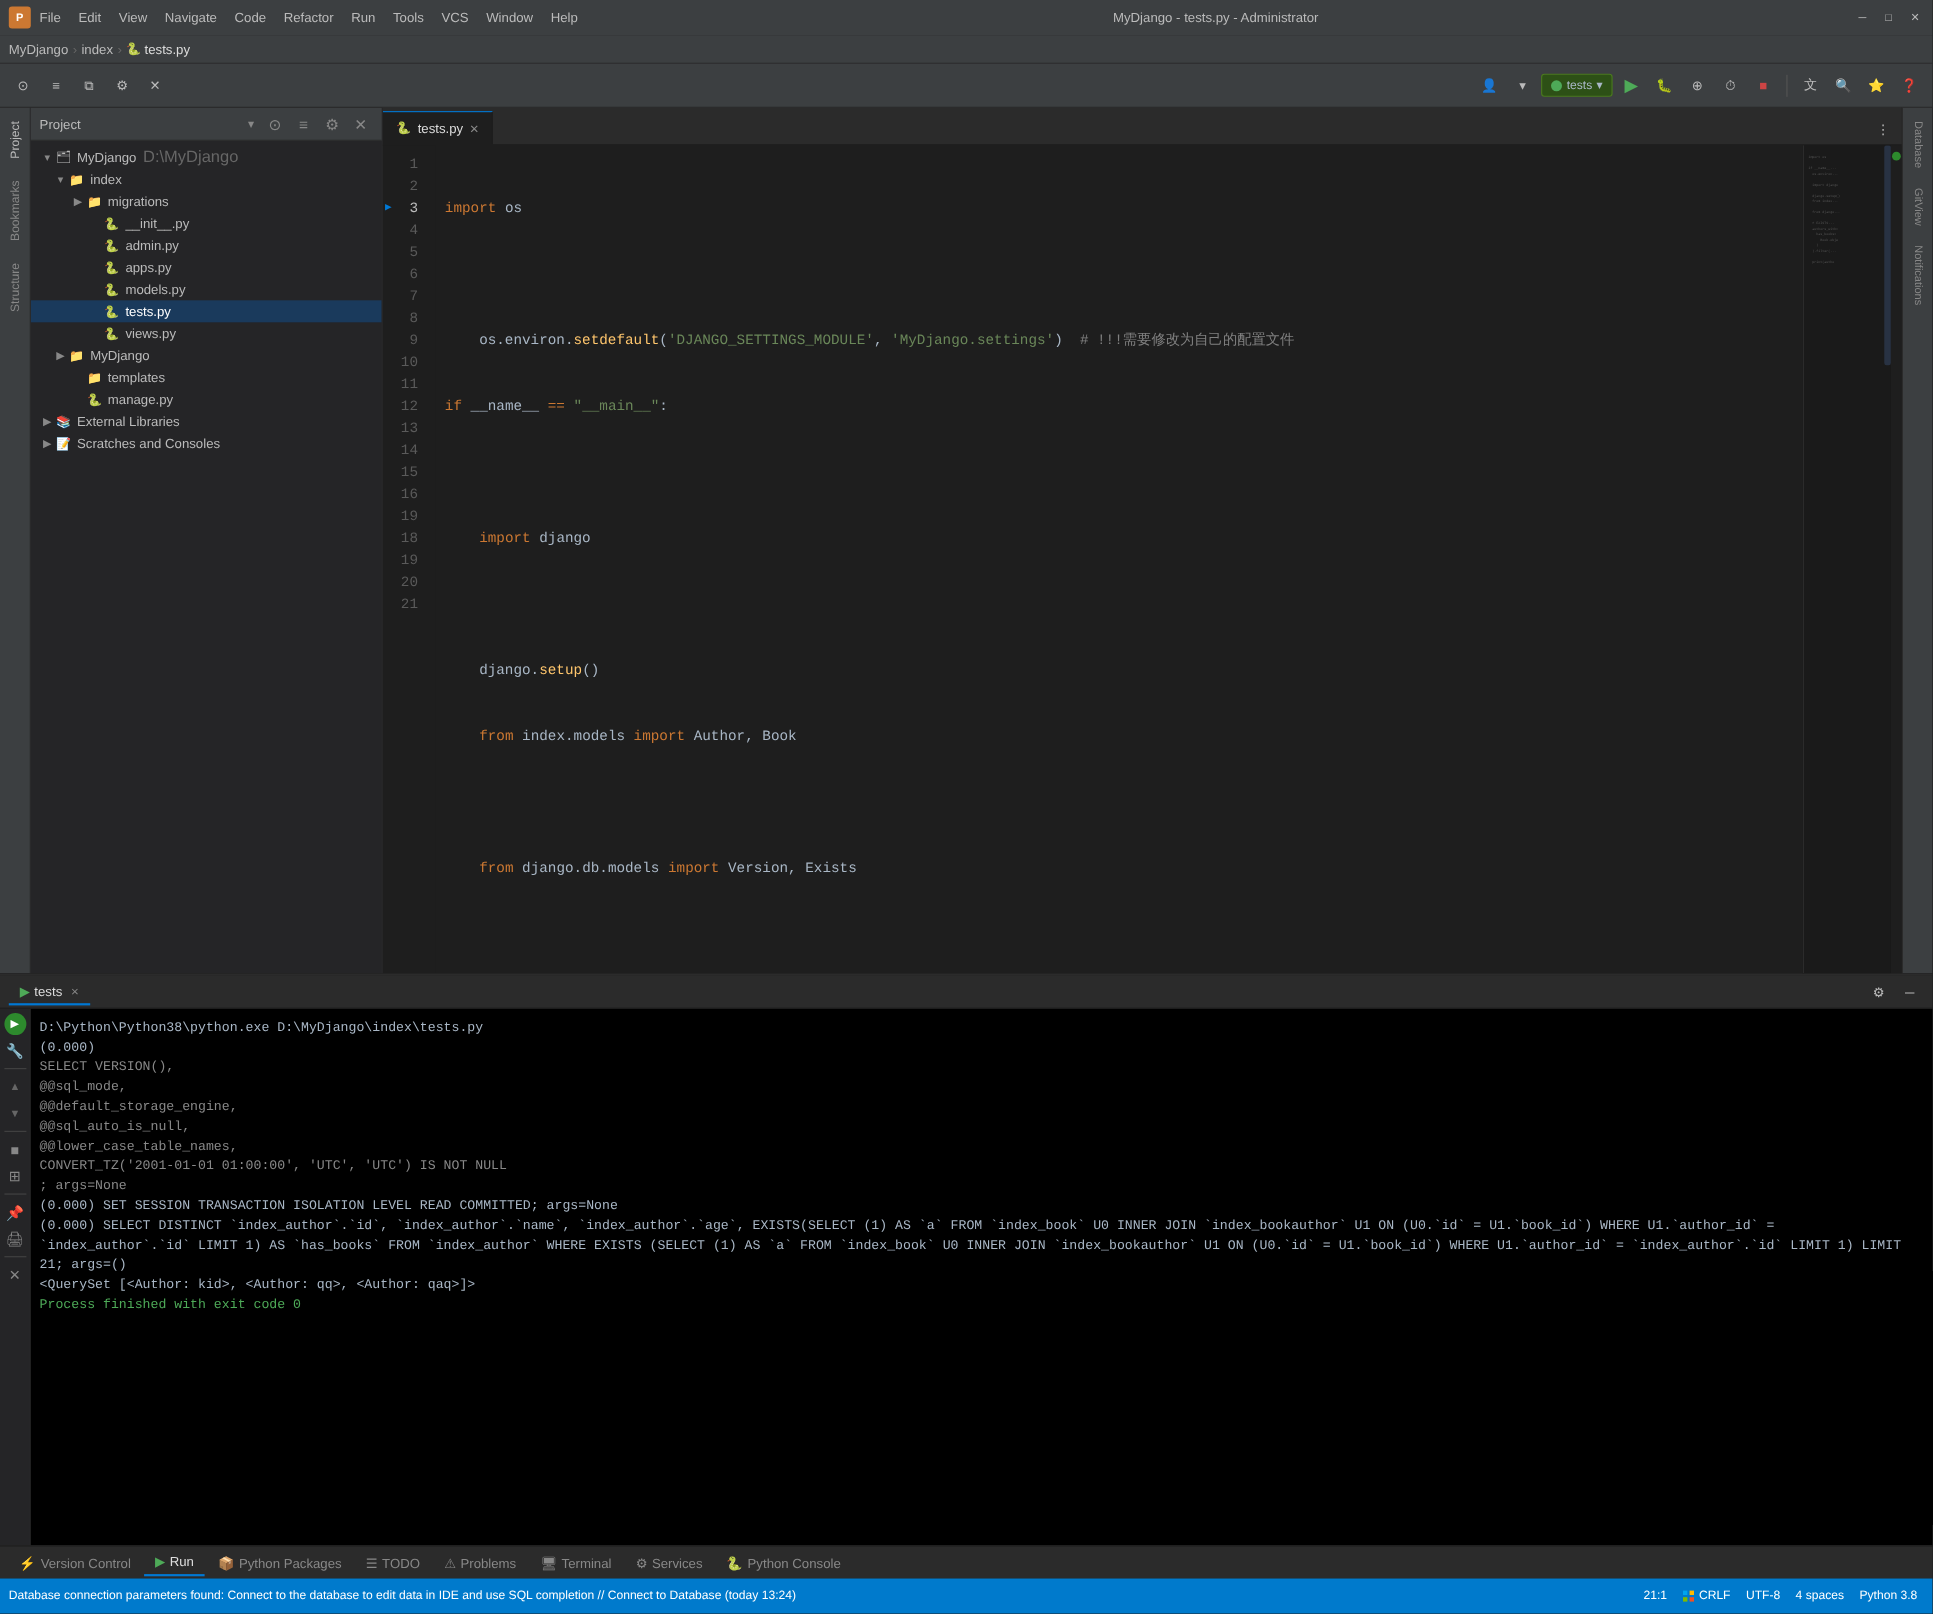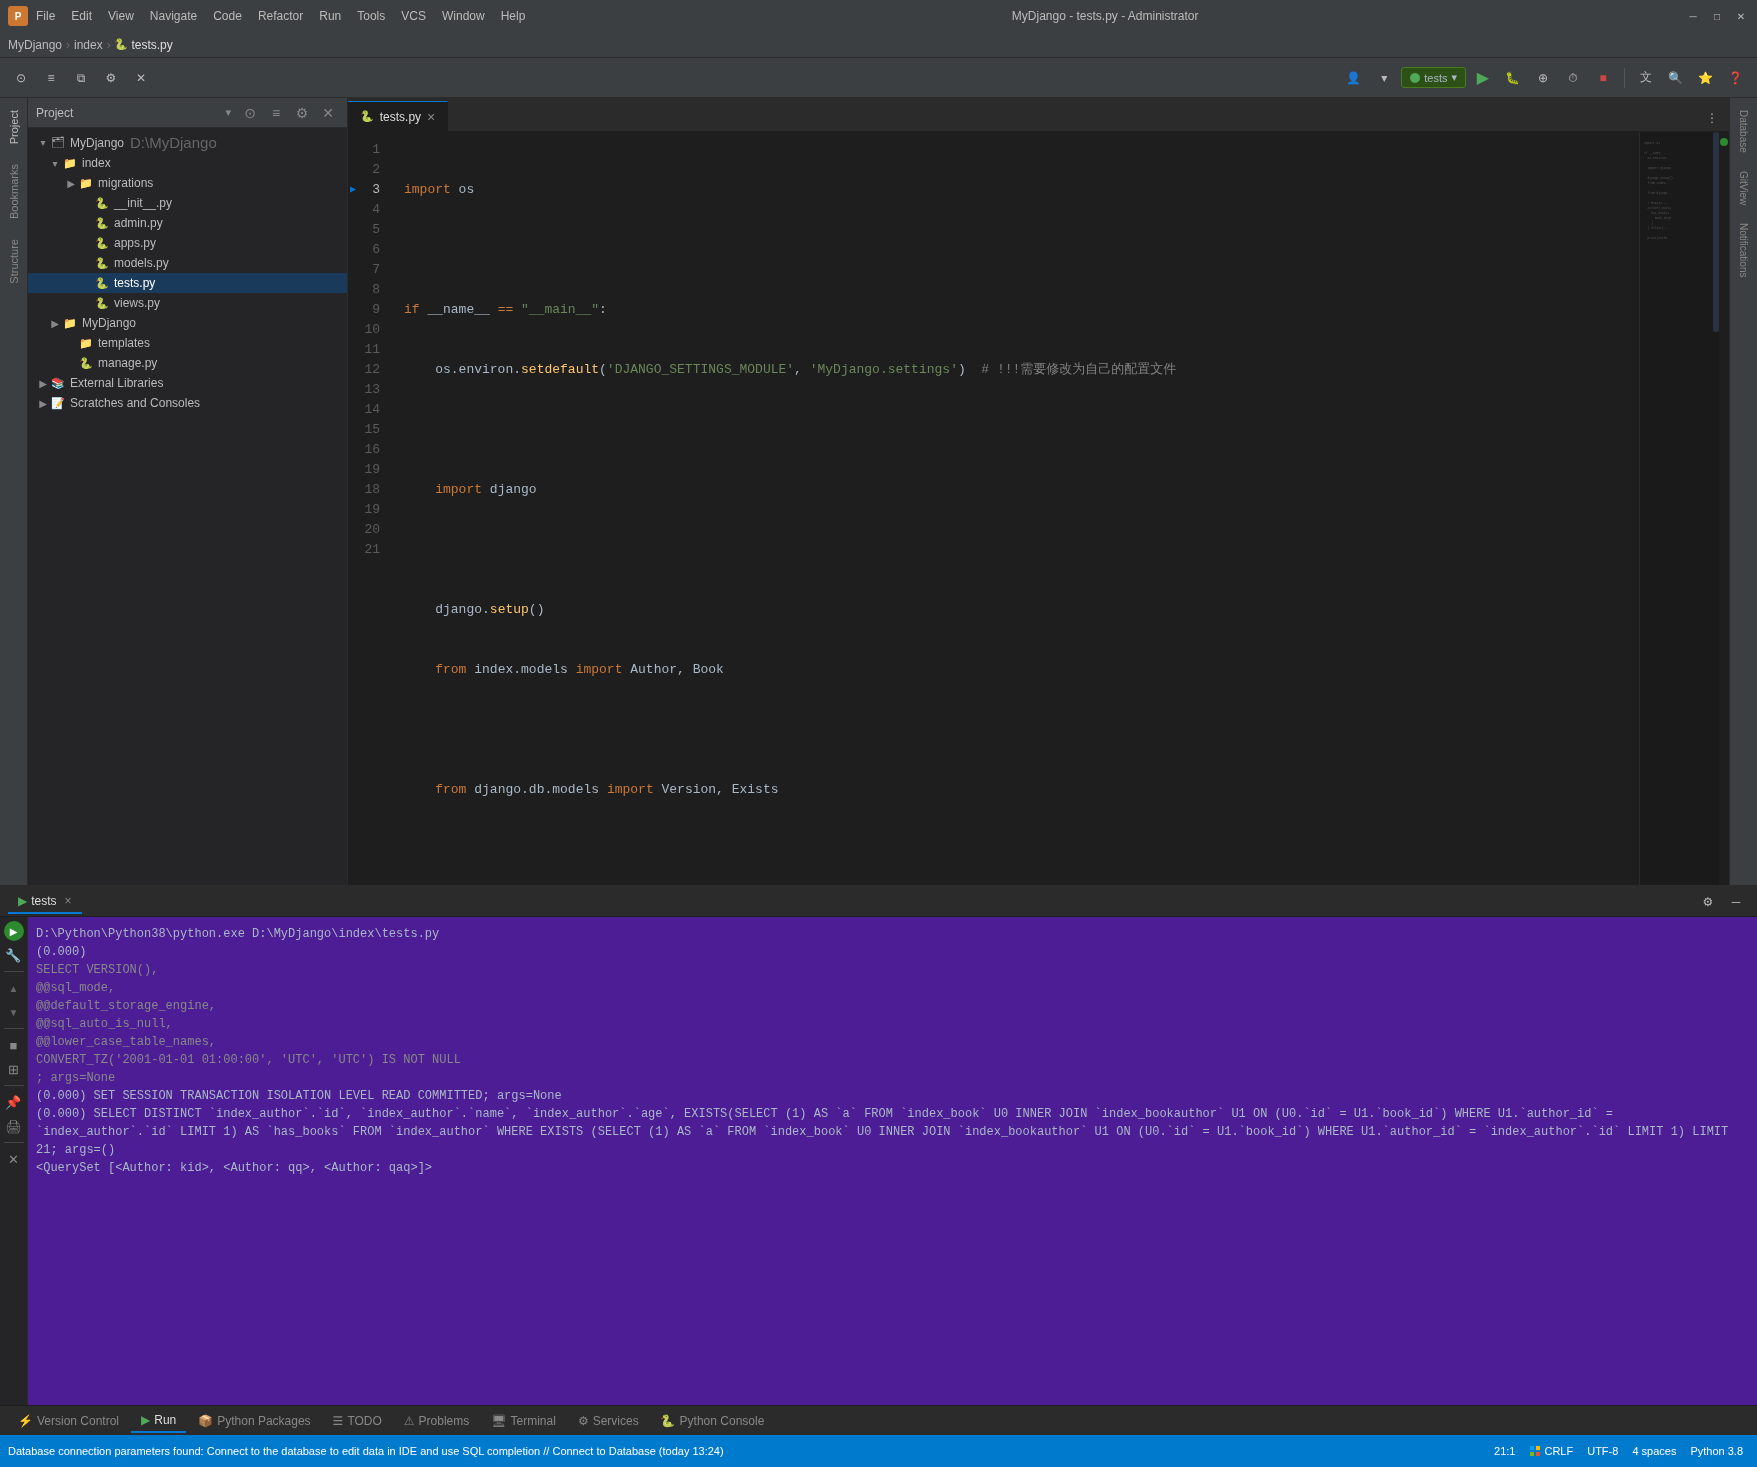--- a/index.html
+++ b/index.html
@@ -72,21 +72,21 @@
     
     
     .bottom-panel { height: 520px; background: #1e1e1e; border-top: 2px solid #2b2b2b; display: flex; flex-direction: column; flex-shrink: 0; }
     .bottom-tabs { height: 30px; background: #2b2b2b; display: flex; align-items: center; padding: 0 8px; gap: 2px; border-bottom: 1px solid #1e1e1e; }
     .bottom-tab { padding: 4px 10px; font-size: 12px; color: #888; cursor: pointer; display: flex; align-items: center; gap: 4px; }
     .bottom-tab.active { color: #ddd; border-bottom: 2px solid #0078d4; }
     .bottom-content { flex: 1; overflow: hidden; display: flex; }
     .bottom-left-bar { width: 28px; background: #252527; display: flex; flex-direction: column; align-items: center; padding: 4px 0; gap: 4px; border-right: 1px solid #2b2b2b; }
     .run-btn { width: 20px; height: 20px; border-radius: 50%; background: #2d8a2d; display: flex; align-items: center; justify-content: center; cursor: pointer; font-size: 10px; color: white; }
     .tool-icon { width: 20px; height: 20px; display: flex; align-items: center; justify-content: center; cursor: pointer; color: #888; font-size: 13px; }
-    .console-output { flex: 1; background: #4c1d95; padding: 8px; font-family: 'Consolas', 'Courier New', monospace; font-size: 12px; overflow-y: auto; color: #a9b7c6; line-height: 18px; }
+    .console-output { flex: 1; background: #000000; padding: 8px; font-family: 'Consolas', 'Courier New', monospace; font-size: 12px; overflow-y: auto; color: #a9b7c6; line-height: 18px; }
     .console-path { color: #a9b7c6; }
     .console-success { color: #4eaa58; }
     
     
     .status-bar { height: 32px; background: #007acc; display: flex; align-items: center; padding: 0 8px; gap: 4px; font-size: 11px; color: white; flex-shrink: 0; }
     .status-item { padding: 0 6px; cursor: pointer; display: flex; align-items: center; gap: 3px; white-space: nowrap; text-align: center; }
     .status-right { margin-left: auto; display: flex; gap: 2px; }
     
     
     .bottom-toolbar-strip { height: 30px; background: #2b2b2b; display: flex; align-items: center; padding: 0 8px; gap: 2px; border-top: 1px solid #1e1e1e; }
@@ -322,22 +322,22 @@
         <div class="line-num">16</div>
         <div class="line-num">19</div>
         <div class="line-num">18</div>
         <div class="line-num">19</div>
         <div class="line-num">20</div>
         <div class="line-num">21</div>
       </div>
       <div class="code-content">
         <div class="code-line"><span class="kw">import</span><span class="plain"> os</span></div>
         <div class="code-line"></div>
+        <div class="code-line"><span class="plain">    os.environ.</span><span class="fn">setdefault</span><span class="plain">(</span><span class="str">'DJANGO_SETTINGS_MODULE'</span><span class="plain">, </span><span class="str">'MyDjango.settings'</span><span class="plain">)  </span><span class="cm"># !!!需要修改为自己的配置文件</span></div>
         <div class="code-line"><span class="kw">if</span><span class="plain"> __name__ </span><span class="op">==</span><span class="plain"> </span><span class="str">"__main__"</span><span class="plain">:</span></div>
-        <div class="code-line"><span class="plain">    os.environ.</span><span class="fn">setdefault</span><span class="plain">(</span><span class="str">'DJANGO_SETTINGS_MODULE'</span><span class="plain">, </span><span class="str">'MyDjango.settings'</span><span class="plain">)  </span><span class="cm"># !!!需要修改为自己的配置文件</span></div>
         <div class="code-line"></div>
         <div class="code-line"><span class="plain">    </span><span class="kw">import</span><span class="plain"> django</span></div>
         <div class="code-line"></div>
         <div class="code-line"><span class="plain">    django.</span><span class="fn">setup</span><span class="plain">()</span></div>
         <div class="code-line"><span class="plain">    </span><span class="kw">from</span><span class="plain"> index.models </span><span class="kw">import</span><span class="plain"> Author, Book</span></div>
         <div class="code-line"></div>
         <div class="code-line"><span class="plain">    </span><span class="kw">from</span><span class="plain"> django.db.models </span><span class="kw">import</span><span class="plain"> Version, Exists</span></div>
         <div class="code-line"></div>
         
         
@@ -426,20 +426,21 @@
       <div style="color:#888;">            @@default_storage_engine,</div>
       <div style="color:#888;">            @@sql_auto_is_null,</div>
       <div style="color:#888;">            @@lower_case_table_names,</div>
       <div style="color:#888;">            CONVERT_TZ('2001-01-01 01:00:00', 'UTC', 'UTC') IS NOT NULL</div>
       <div style="color:#888;">        ; args=None</div>
       <div>(0.000) SET SESSION TRANSACTION ISOLATION LEVEL READ COMMITTED; args=None</div>
       <div style="word-wrap:break-word; white-space:normal;">(0.000) SELECT DISTINCT `index_author`.`id`, `index_author`.`name`, `index_author`.`age`, EXISTS(SELECT (1) AS `a` FROM `index_book` U0 INNER JOIN
  `index_bookauthor` U1 ON (U0.`id` = U1.`book_id`) WHERE U1.`author_id` = `index_author`.`id` LIMIT 1) AS `has_books` FROM `index_author` WHERE EXISTS (SELECT (1) AS `a` FROM `index_book` U0 INNER JOIN `index_bookauthor` U1 ON (U0.`id` = U1.`book_id`) WHERE U1.`author_id` = `index_author`.`id` LIMIT 1) LIMIT 21; args=()</div>
       <div>&lt;QuerySet [&lt;Author: kid&gt;, &lt;Author: qq&gt;, &lt;Author: qaq&gt;]&gt;</div>
       <div></div>
+      <div class="console-success">Process finished with exit code 0</div>
     </div>
   </div>
 </div>
 
 <div class="bottom-toolbar-strip">
   <div class="bottom-tab">
     <span>⚡</span>
     <span>Version Control</span>
   </div>
   <div class="bottom-tab active">

